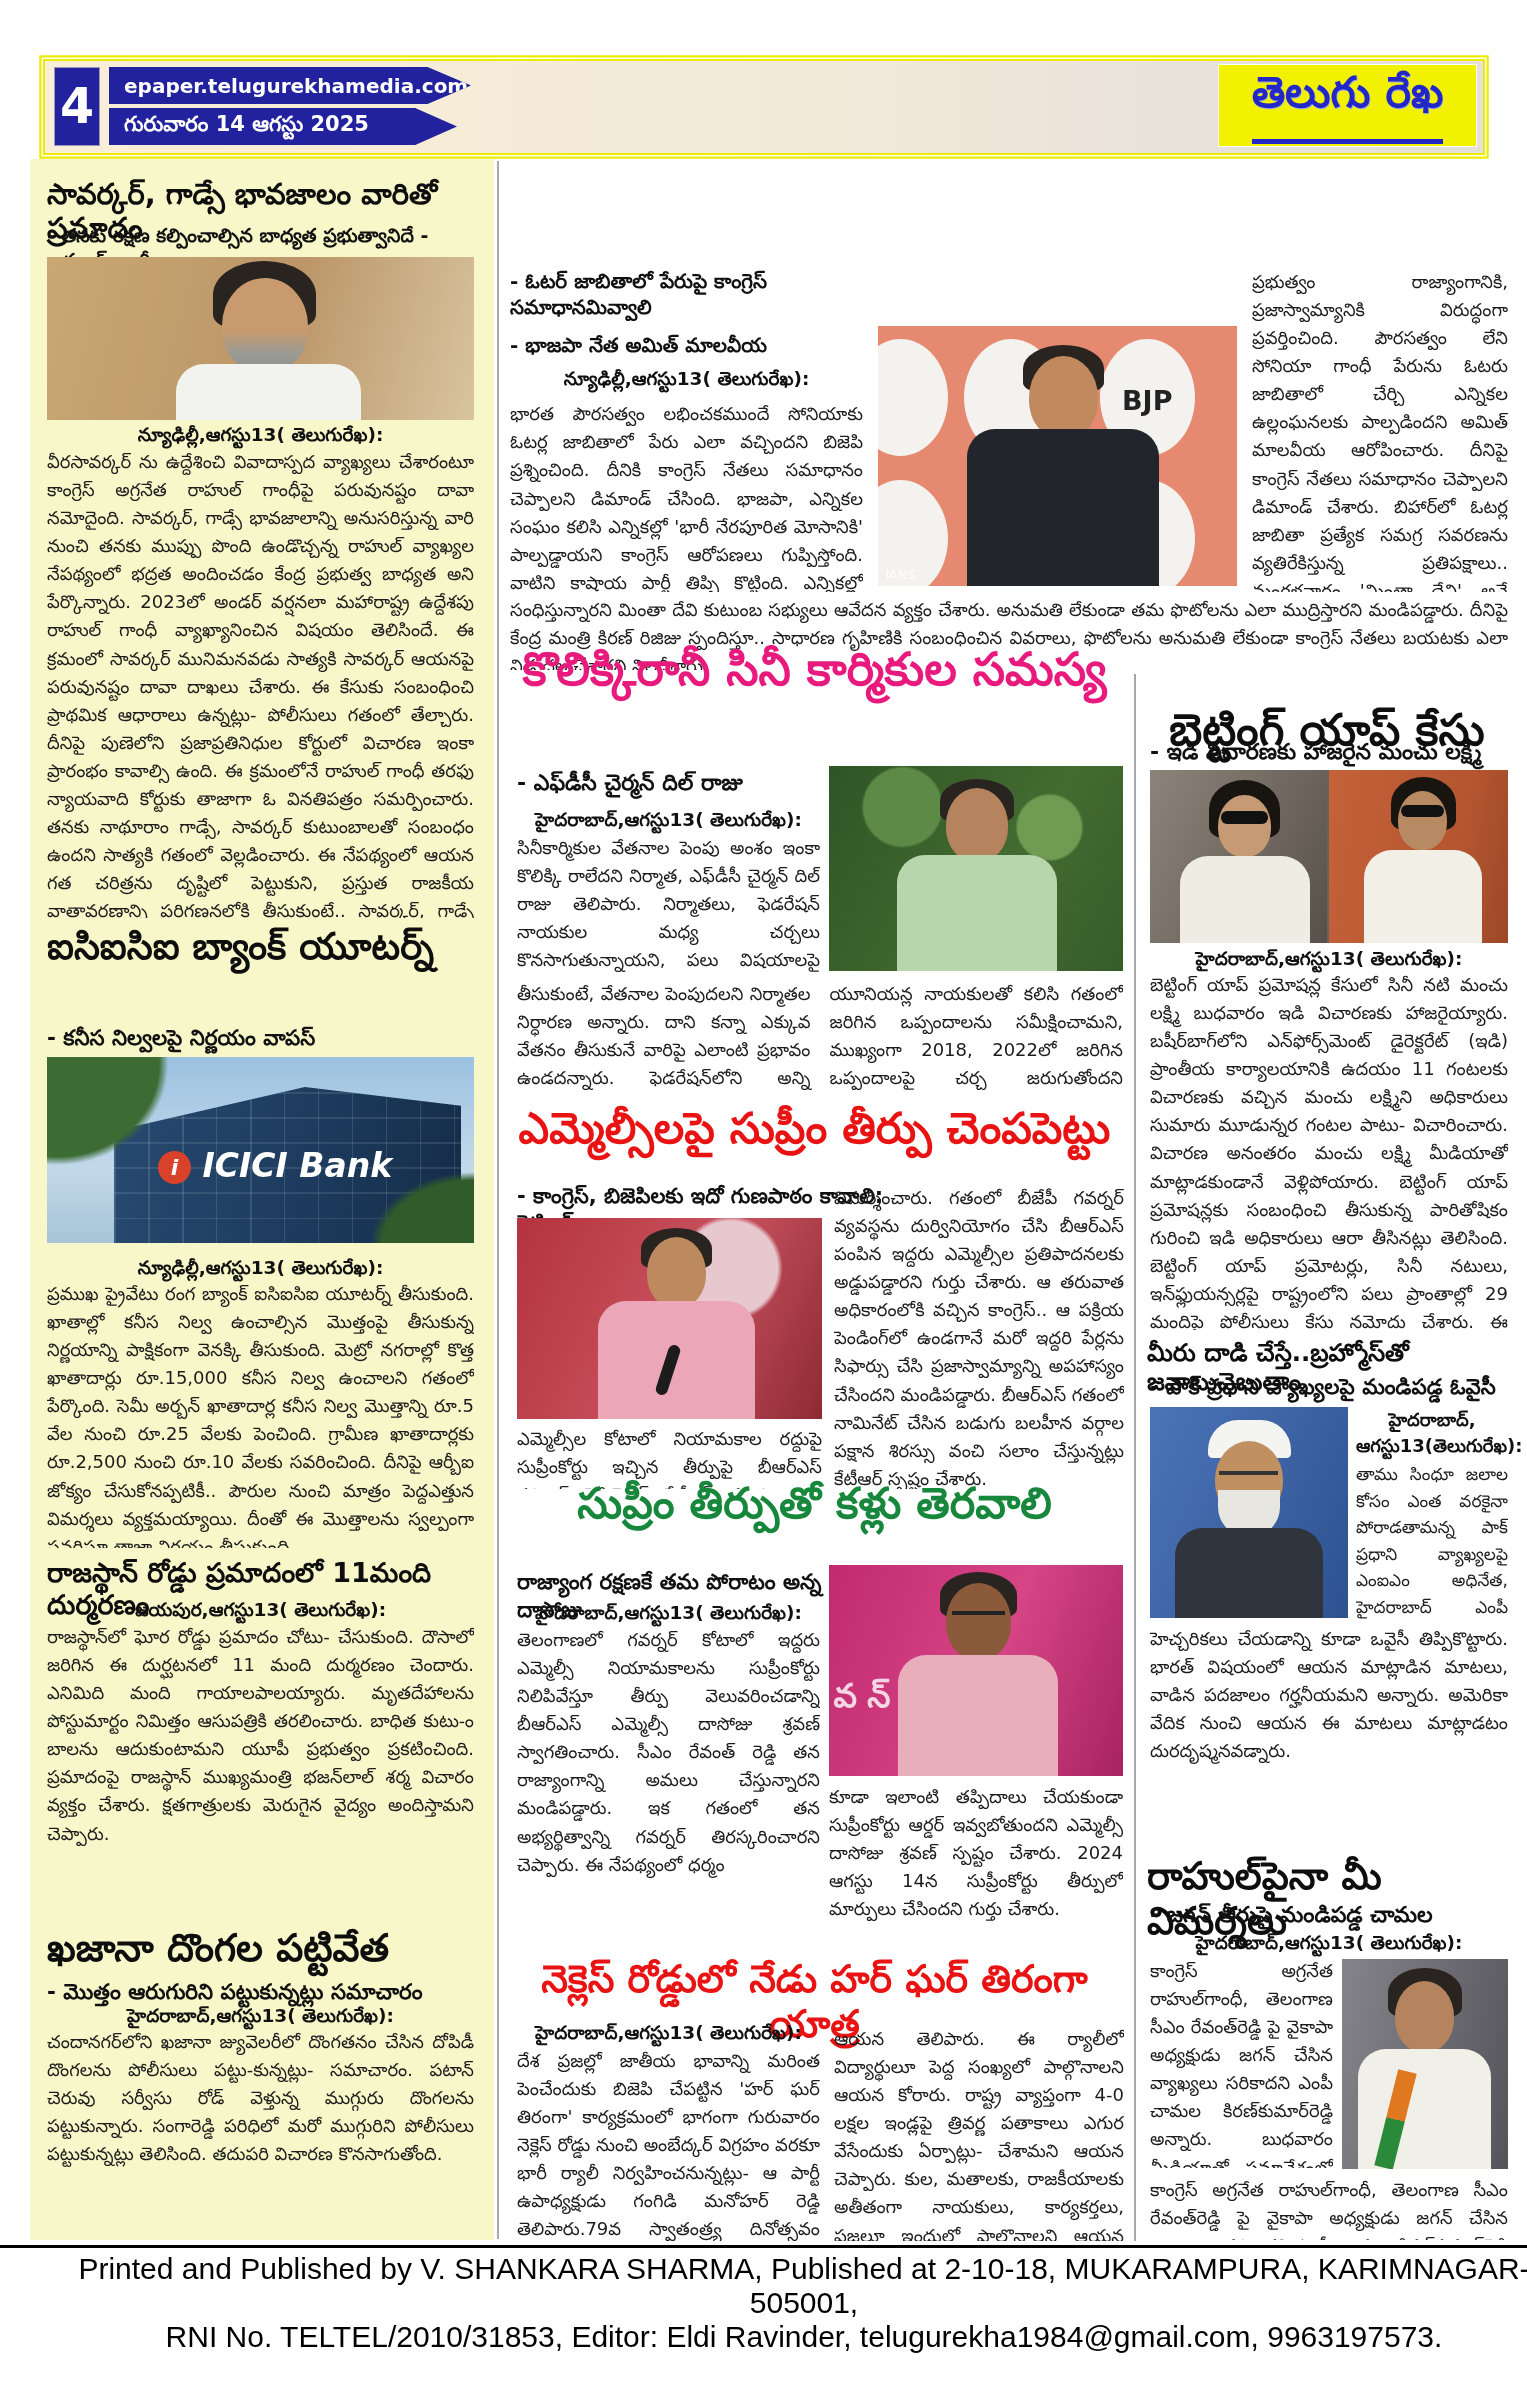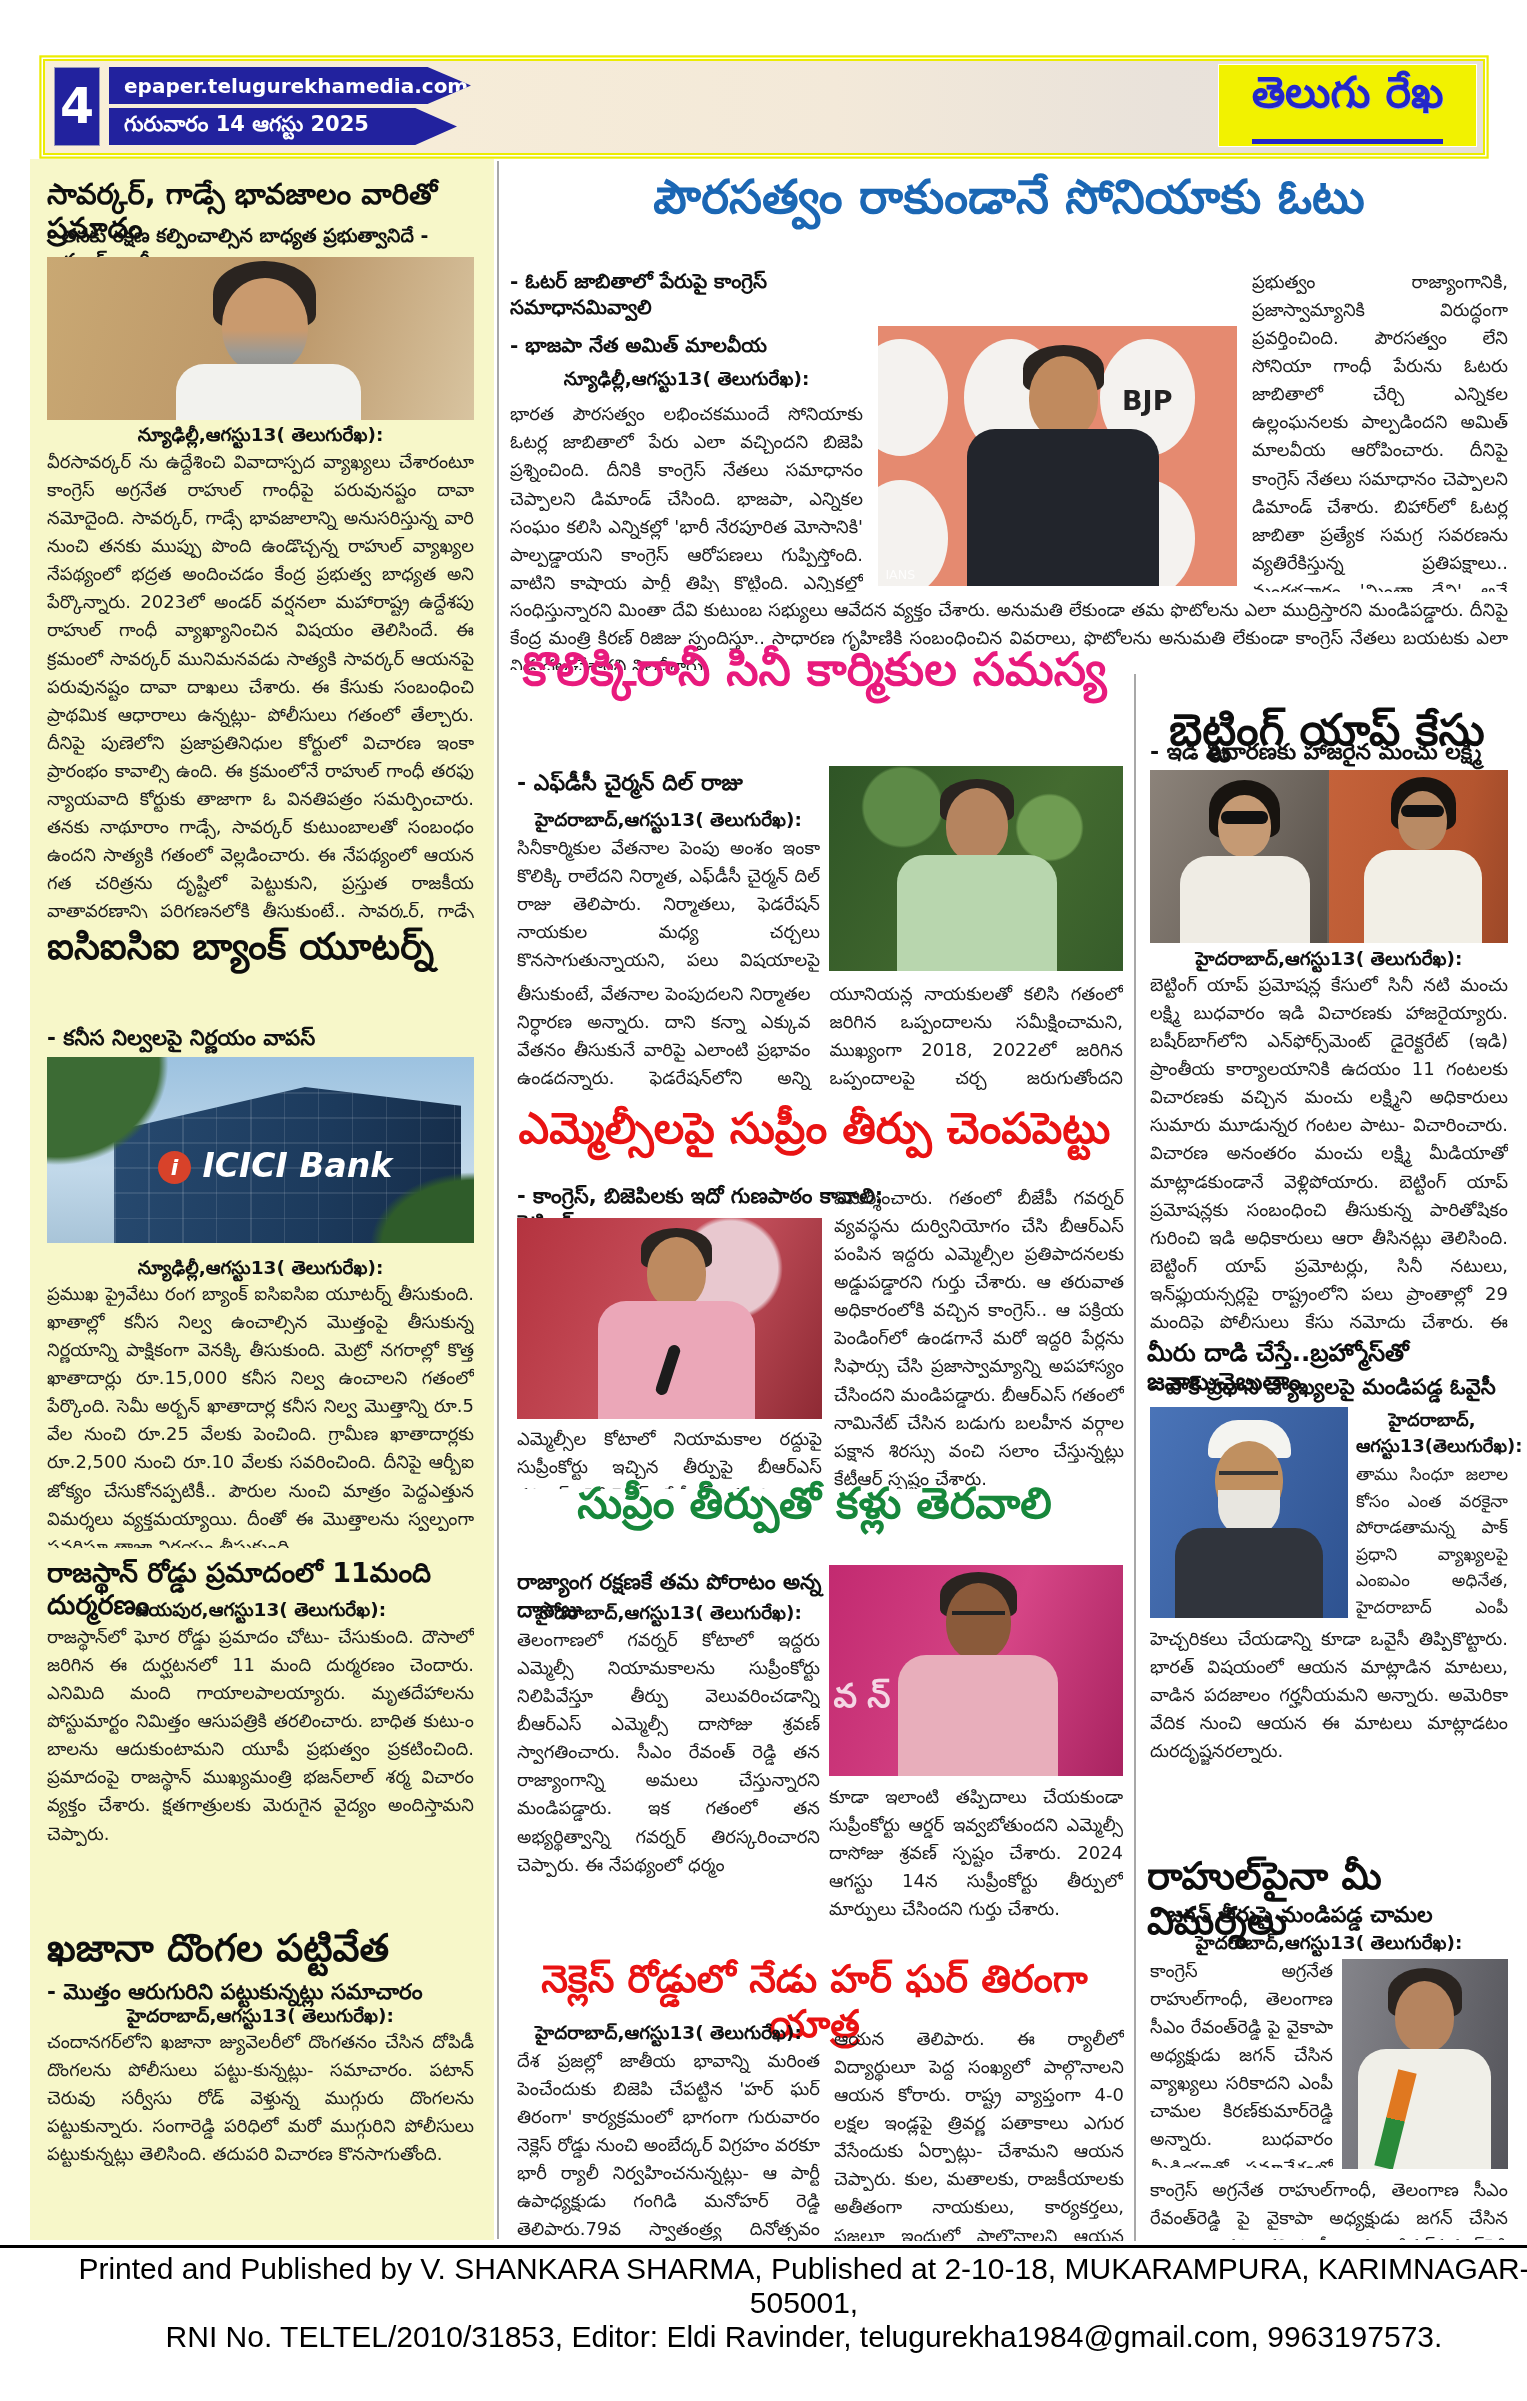--- a/index.html
+++ b/index.html
@@ -95,21 +95,20 @@
 
   <div class="abs hl" style="left:47px;top:1557px;width:429px;font-size:27px;">రాజస్థాన్ రోడ్డు ప్రమాదంలో 11మంది దుర్మరణం</div>
   <div class="abs dl" style="left:47px;top:1599px;width:427px;">జయపుర,ఆగస్టు13( తెలుగురేఖ):</div>
   <div class="abs bd" style="left:47px;top:1623px;width:427px;height:294px;">రాజస్థాన్‌లో ఘోర రోడ్డు ప్రమాదం చోటు- చేసుకుంది. దౌసాలో జరిగిన ఈ దుర్ఘటనలో 11 మంది దుర్మరణం చెందారు. ఎనిమిది మంది గాయాలపాలయ్యారు. మృతదేహాలను పోస్టుమార్టం నిమిత్తం ఆసుపత్రికి తరలించారు. బాధిత కుటు-ంబాలను ఆదుకుంటామని యూపీ ప్రభుత్వం ప్రకటించింది. ప్రమాదంపై రాజస్థాన్ ముఖ్యమంత్రి భజన్‌లాల్ శర్మ విచారం వ్యక్తం చేశారు. క్షతగాత్రులకు మెరుగైన వైద్యం అందిస్తామని చెప్పారు.</div>
 
   <div class="abs hl" style="left:47px;top:1926px;width:429px;font-size:38px;">ఖజానా దొంగల పట్టివేత</div>
   <div class="abs sub" style="left:47px;top:1978px;width:429px;font-size:21.4px;">- మొత్తం ఆరుగురిని పట్టుకున్నట్లు సమాచారం</div>
   <div class="abs dl" style="left:47px;top:2005px;width:427px;">హైదరాబాద్,ఆగస్టు13( తెలుగురేఖ):</div>
   <div class="abs bd" style="left:47px;top:2028px;width:427px;height:210px;">చందానగర్‌లోని ఖజానా జ్యువెలరీలో దొంగతనం చేసిన దోపిడీ దొంగలను పోలీసులు పట్టు-కున్నట్లు- సమాచారం. పటాన్ చెరువు సర్వీసు రోడ్ వెళ్తున్న ముగ్గురు దొంగలను పట్టుకున్నారు. సంగారెడ్డి పరిధిలో మరో ముగ్గురిని పోలీసులు పట్టుకున్నట్లు తెలిసింది. తదుపరి విచారణ కొనసాగుతోంది.</div>
 
-  <div class="abs hl blue center" style="left:510px;top:169px;width:998px;font-size:47px;">పౌరసత్వం రాకుండానే సోనియాకు ఓటు</div>
   <div class="abs" style="left:510px;top:268px;width:998px;height:324px;display:flex;gap:15px;">
     <div style="width:353px;display:flex;flex-direction:column;">
       <div class="sub" style="font-size:20px;">- ఓటర్ జాబితాలో పేరుపై కాంగ్రెస్ సమాధానమివ్వాలి</div>
       <div class="sub" style="font-size:20px;margin-top:12px;">- భాజపా నేత అమిత్ మాలవీయ</div>
       <div class="dl" style="margin-top:10.3px;">న్యూఢిల్లీ,ఆగస్టు13( తెలుగురేఖ):</div>
       <div class="bd" style="margin-top:6px;flex:1;">భారత పౌరసత్వం లభించకముందే సోనియాకు ఓటర్ల జాబితాలో పేరు ఎలా వచ్చిందని బిజెపి ప్రశ్నించింది. దీనికి కాంగ్రెస్ నేతలు సమాధానం చెప్పాలని డిమాండ్ చేసింది. భాజపా, ఎన్నికల సంఘం కలిసి ఎన్నికల్లో 'భారీ నేరపూరిత మోసానికి' పాల్పడ్డాయని కాంగ్రెస్ ఆరోపణలు గుప్పిస్తోంది. వాటిని కాషాయ పార్టీ తిప్పి కొట్టింది. ఎన్నికల్లో అవకతవకల గురించి భారీ ప్రసంగాలు, నిరసనలు చేపడుతున్న కాంగ్రెస్ పార్టీ గతంలో ఎన్నో మోసాలకు పాల్పడిందని భాజపా నేత అమిత్ మాలవీయ అన్నారు. కాంగ్రెస్ నేత సోనియా గాంధీ భారత పౌరసత్వం పొందడానికి మూడేళ్ల ముందు ఎన్నికల జాబితాలో సోనియా పేరు చేరిందని, 1983 నిరసనల వ్యవహారంలో ఆమె పేరును తొలగించారని, భారత పౌరసత్వం మంజూరయ్యింది. ఈ విధంగా కాంగ్రెస్ వ్యవహరించిందని విమర్శించారు.</div>
     </div>
     <div class="photo" style="position:relative;width:359px;height:260px;margin-top:58px;background:#e58a70;flex:none;">
       <div class="bjp-circle" style="left:-25px;top:13.3px;"></div>
       <div class="bjp-circle" style="left:86px;top:13.3px;"></div>
@@ -189,21 +188,21 @@
   <div class="abs sub" style="left:1150px;top:1373px;width:361px;font-size:21.4px;">- పాక్ ప్రధాని వ్యాఖ్యలపై మండిపడ్డ ఓవైసీ</div>
   <div class="abs photo" style="left:1150px;top:1407px;width:198px;height:211px;background:linear-gradient(115deg,#4a74b8,#3a60a0 60%,#2e5290);">
     <div class="abs" style="left:58px;top:13.3px;width:83px;height:38px;background:#f4f4f0;border-radius:30px 30px 4.4px 4.4px;"></div>
     <div class="ph-head" style="left:65px;top:34px;width:68px;height:77px;background:#c09060;"></div>
     <div class="abs" style="left:69px;top:64px;width:59px;height:7.4px;border-top:4.4px solid #333;"></div>
     <div class="abs" style="left:68px;top:83px;width:62px;height:47px;background:#e8e6e0;border-radius:0 0 30px 30px;"></div>
     <div class="ph-torso" style="left:25px;top:121px;width:148px;height:90px;background:#30343c;"></div>
   </div>
   <div class="abs dl" style="left:1356px;top:1409px;width:152px;font-size:18px;">హైదరాబాద్, ఆగస్టు13(తెలుగురేఖ):</div>
   <div class="abs bd" style="left:1356px;top:1461px;width:152px;height:158px;font-size:17px;">తాము సింధూ జలాల కోసం ఎంత వరకైనా పోరాడతామన్న పాక్ ప్రధాని వ్యాఖ్యలపై ఎంఐఎం అధినేత, హైదరాబాద్ ఎంపీ అసదుద్దీన్ ఒవైసీ ఘాటుగా స్పందించారు. మీరు దాడి చేస్తే బ్రహ్మోస్‌తో జవాబు చెబుతామని హెచ్చరించారు. మా ఏం జ్రూట్స్ ఉన్నాయి. ఏకే ప్రధాని హెచ్చరికలను ఇగ్నోర్ చేయలేమని, భారత్ విషయంలో ఎంతమాత్రం వెనక్కి తగ్గబోమని స్పష్టం చేశారు.</div>
-  <div class="abs bd" style="left:1150px;top:1625px;width:358px;height:219px;">హెచ్చరికలు చేయడాన్ని కూడా ఒవైసీ తిప్పికొట్టారు. భారత్ విషయంలో ఆయన మాట్లాడిన మాటలు, వాడిన పదజాలం గర్హనీయమని అన్నారు. అమెరికా వేదిక నుంచి ఆయన ఈ మాటలు మాట్లాడటం దురదృష్జనరల్నారు.</div>
+  <div class="abs bd" style="left:1150px;top:1625px;width:358px;height:219px;">హెచ్చరికలు చేయడాన్ని కూడా ఒవైసీ తిప్పికొట్టారు. భారత్ విషయంలో ఆయన మాట్లాడిన మాటలు, వాడిన పదజాలం గర్హనీయమని అన్నారు. అమెరికా వేదిక నుంచి ఆయన ఈ మాటలు మాట్లాడటం దురదృష్మనవడ్నారు.</div>
 
   <div class="abs hl" style="left:1147px;top:1854px;width:364px;font-size:38px;">రాహుల్‌పైనా మీ విమర్శలు</div>
   <div class="abs sub" style="left:1150px;top:1901px;width:361px;font-size:22px;">- జగన్ తీరుపై మండిపడ్డ చామల</div>
   <div class="abs dl" style="left:1150px;top:1932px;width:358px;">హైదరాబాద్,ఆగస్టు13( తెలుగురేఖ):</div>
   <div class="abs photo" style="left:1342px;top:1959px;width:166px;height:210px;background:linear-gradient(100deg,#84848a,#6a6a70 55%,#55555b);">
     <div class="ph-hair" style="left:46px;top:9px;width:74px;height:49px;"></div>
     <div class="ph-head" style="left:53px;top:22px;width:59px;height:71px;background:#b5845f;"></div>
     <div class="ph-torso" style="left:16.3px;top:90px;width:133px;height:120px;background:#f0efe8;"></div>
     <div class="abs" style="left:44px;top:111px;width:19px;height:99px;background:linear-gradient(#e07820 50%,#2a8a3a 50%);transform:rotate(14deg);"></div>
   </div>

